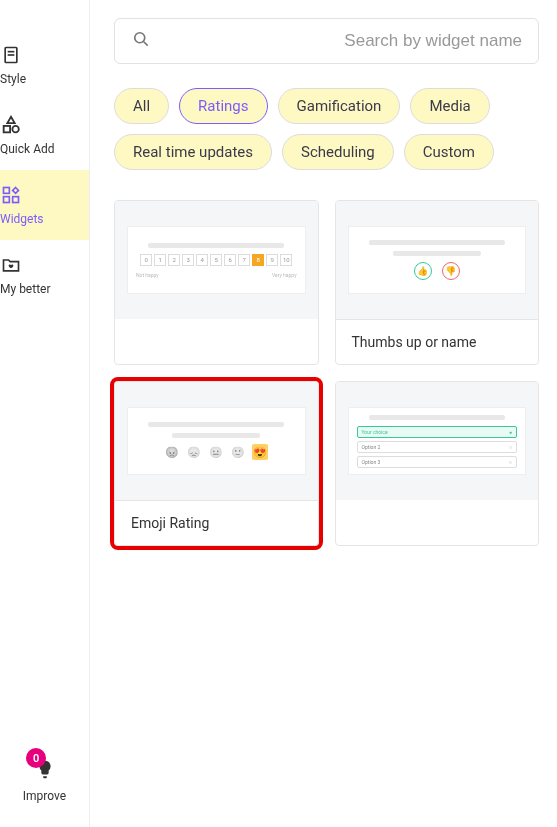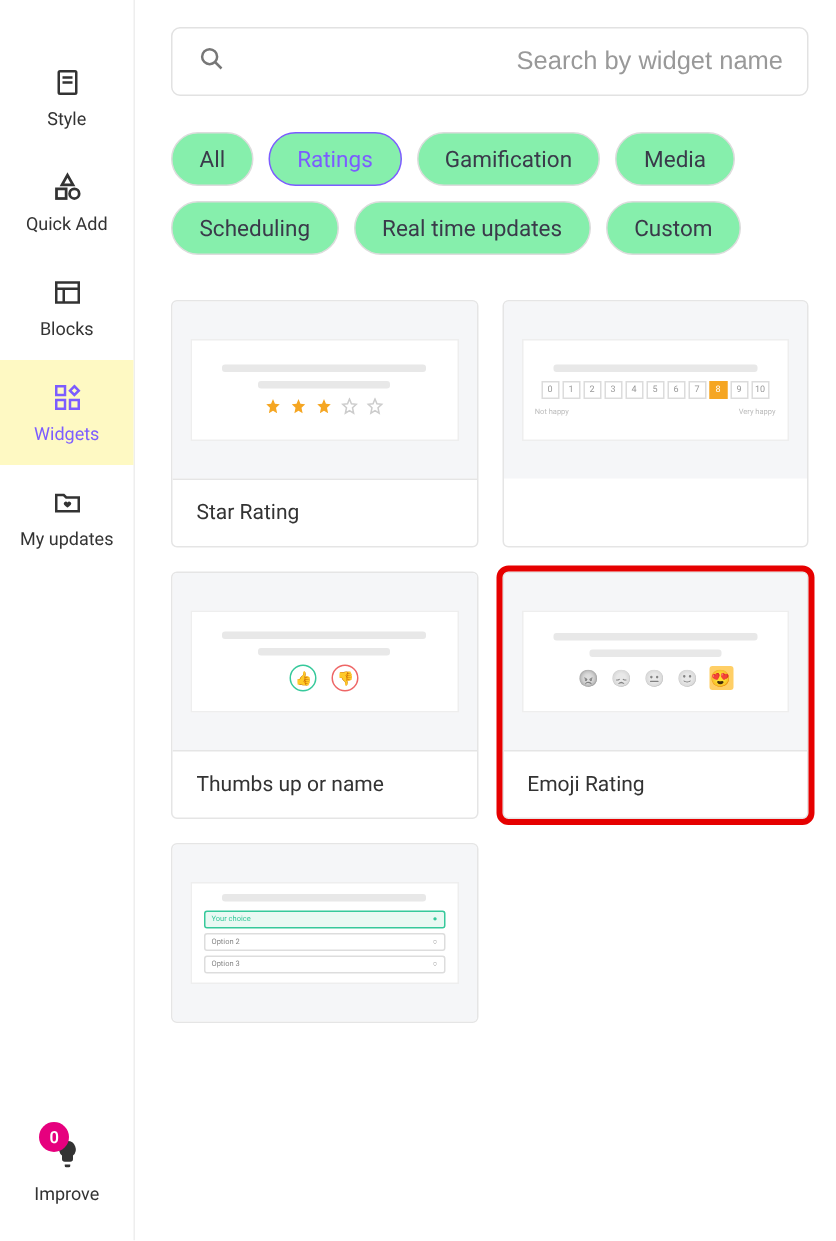--- a/index.html
+++ b/index.html
@@ -1,27 +1,27 @@
 <!DOCTYPE html>
 <html><head>
 <meta charset="utf-8">
 <style>
 * { box-sizing: border-box; margin: 0; padding: 0; }
 body { font-family: -apple-system, BlinkMacSystemFont, "Segoe UI", Roboto, sans-serif; background: #fff; width: 557px; height: 827px; overflow: hidden; display: flex; }
 .sidebar { width: 90px; border-right: 1px solid #eee; display: flex; flex-direction: column; align-items: center; padding-top: 30px; }
-.sidebar-item { display: flex; flex-direction: column; align-items: center; padding: 14px 0; width: 100%; cursor: pointer; color: #333; font-size: 12px; gap: 6px; }
+.sidebar-item { display: flex; flex-direction: column; align-items: flex-start; padding: 14px 0; width: 100%; cursor: pointer; color: #333; font-size: 12px; gap: 6px; }
 .sidebar-item.active { background: #fef9c3; color: #7c5cff; }
 .sidebar-item .icon { width: 22px; height: 22px; display: flex; align-items: center; justify-content: center; }
 .sidebar-spacer { flex: 1; }
 .main { flex: 1; padding: 18px 18px 18px 24px; overflow-y: auto; }
 .search-wrap { border: 1px solid #e2e2e2; border-radius: 6px; display: flex; align-items: center; padding: 10px 16px; margin-bottom: 24px; }
 .search-wrap input { border: none; outline: none; font-size: 17px; flex: 1; color: #333; margin-left: 12px; text-align: right; }
 .search-wrap input::placeholder { color: #999; }
 .filters { display: flex; flex-wrap: wrap; gap: 10px; margin-bottom: 30px; }
-.pill { border: 1px solid #dcdcdc; border-radius: 22px; padding: 8px 18px; font-size: 15px; color: #3a3a4a; cursor: pointer; background: #86efac; }
+.pill { border: 1px solid #dcdcdc; border-radius: 22px; padding: 8px 18px; font-size: 15px; color: #3a3a4a; cursor: pointer; background: #fef9c3; }
 .pill.active { border-color: #7c5cff; color: #7c5cff; }
 .grid { display: grid; grid-template-columns: 1fr 1fr; gap: 16px; }
 .card { border: 1px solid #e5e5e5; border-radius: 4px; overflow: hidden; cursor: pointer; display: flex; flex-direction: column; }
 .card.highlight { outline: 4px solid #e60000; }
 .card-preview { background: #f5f6f8; height: 118px; display: flex; align-items: center; justify-content: center; padding: 12px; }
 .preview-inner { background: #fff; width: 100%; height: 68px; border: 1px solid #eee; display: flex; flex-direction: column; align-items: center; justify-content: center; padding: 6px 8px; gap: 6px; }
 .skel-line { background: #e8e8e8; height: 5px; border-radius: 2px; }
 .card-label { padding: 14px 16px; font-size: 14px; color: #333; border-top: 1px solid #e5e5e5; }
 .stars { display: flex; gap: 5px; }
 .nps-row { display: flex; gap: 2px; }
@@ -59,49 +59,39 @@
   <div class="sidebar-item">
     <span class="icon">
         <svg width="22" height="22" viewBox="0 0 24 24" fill="none" stroke="#333" stroke-width="2">
           <path d="M12 3 L16 10 L8 10 Z"></path>
           <rect x="4" y="13" width="7" height="7"></rect>
           <circle cx="17" cy="16.5" r="3.5"></circle>
         </svg>
       </span>
     <span>Quick Add</span>
   </div>
-  <div class="sidebar-item">
-    <span class="icon">
-        <svg width="20" height="20" viewBox="0 0 24 24" fill="none" stroke="#333" stroke-width="2">
-          <rect x="3" y="4" width="18" height="16"></rect>
-          <line x1="3" y1="9" x2="21" y2="9"></line>
-          <line x1="9" y1="9" x2="9" y2="20"></line>
-        </svg>
-      </span>
-    <span>Blocks</span>
-  </div>
   <div class="sidebar-item active">
     <span class="icon">
         <svg width="20" height="20" viewBox="0 0 24 24" fill="none" stroke="#7c5cff" stroke-width="2">
           <rect x="3" y="3" width="7" height="7"></rect>
           <rect x="14" y="14" width="7" height="7"></rect>
           <rect x="3" y="14" width="7" height="7"></rect>
           <path d="M17.5 3 L21 6.5 L17.5 10 L14 6.5 Z"></path>
         </svg>
       </span>
     <span>Widgets</span>
   </div>
   <div class="sidebar-item">
     <span class="icon">
         <svg width="20" height="20" viewBox="0 0 24 24" fill="none" stroke="#333" stroke-width="2">
           <path d="M3 6 L9 6 L11 8 L21 8 L21 19 L3 19 Z"></path>
           <path d="M12 12c-1-1.5-3-.5-3 1 0 1.2 3 3 3 3s3-1.8 3-3c0-1.5-2-2.5-3-1z" fill="#333" stroke="none"></path>
         </svg>
       </span>
-    <span>My updates</span>
+    <span>My better</span>
   </div>
   <div class="sidebar-spacer"></div>
   <div class="improve">
     <span class="badge">0</span>
     <span class="icon"><svg width="22" height="22" viewBox="0 0 24 24" fill="#333">
           <path d="M12 3a6 6 0 0 0-4 10.5V16a2 2 0 0 0 2 2h4a2 2 0 0 0 2-2v-2.5A6 6 0 0 0 12 3zm-2 17h4v1a1 1 0 0 1-1 1h-2a1 1 0 0 1-1-1v-1z"></path>
         </svg></span>
     <span>Improve</span>
   </div>
 </div>
@@ -113,53 +103,27 @@
           <line x1="20" y1="20" x2="15" y2="15"></line>
         </svg></span>
     <input type="text" placeholder="Search by widget name" style="">
   </div>
 
   <div class="filters">
     <div class="pill">All</div>
     <div class="pill active">Ratings</div>
     <div class="pill">Gamification</div>
     <div class="pill">Media</div>
+    <div class="pill">Real time updates</div>
     <div class="pill">Scheduling</div>
-    <div class="pill">Real time updates</div>
     <div class="pill">Custom</div>
   </div>
 
   <div class="grid">
 
-    <div class="card">
-      <div class="card-preview">
-        <div class="preview-inner">
-          <div class="skel-line" style="width:85%"></div>
-          <div class="skel-line" style="width:55%"></div>
-          <div class="stars">
-            <svg width="12" height="12" viewBox="0 0 24 24" fill="#f5a623">
-                <path d="M12 2l2.6 6.3L21 9l-5 4.6L17.5 21 12 17.5 6.5 21 8 13.6 3 9l6.4-.7L12 2z"></path>
-              </svg>
-            <svg width="12" height="12" viewBox="0 0 24 24" fill="#f5a623">
-                <path d="M12 2l2.6 6.3L21 9l-5 4.6L17.5 21 12 17.5 6.5 21 8 13.6 3 9l6.4-.7L12 2z"></path>
-              </svg>
-            <svg width="12" height="12" viewBox="0 0 24 24" fill="#f5a623">
-                <path d="M12 2l2.6 6.3L21 9l-5 4.6L17.5 21 12 17.5 6.5 21 8 13.6 3 9l6.4-.7L12 2z"></path>
-              </svg>
-            <svg width="12" height="12" viewBox="0 0 24 24" fill="none" stroke="#ccc" stroke-width="2">
-                <path d="M12 2l2.6 6.3L21 9l-5 4.6L17.5 21 12 17.5 6.5 21 8 13.6 3 9l6.4-.7L12 2z"></path>
-              </svg>
-            <svg width="12" height="12" viewBox="0 0 24 24" fill="none" stroke="#ccc" stroke-width="2">
-                <path d="M12 2l2.6 6.3L21 9l-5 4.6L17.5 21 12 17.5 6.5 21 8 13.6 3 9l6.4-.7L12 2z"></path>
-              </svg>
-          </div>
-        </div>
-      </div>
-      <div class="card-label">Star Rating</div>
-    </div>
 
     <div class="card">
       <div class="card-preview">
         <div class="preview-inner">
           <div class="skel-line" style="width:85%"></div>
           <div class="nps-row">
             <div class="nps-cell">0</div>
               <div class="nps-cell">1</div>
               <div class="nps-cell">2</div>
               <div class="nps-cell">3</div>

